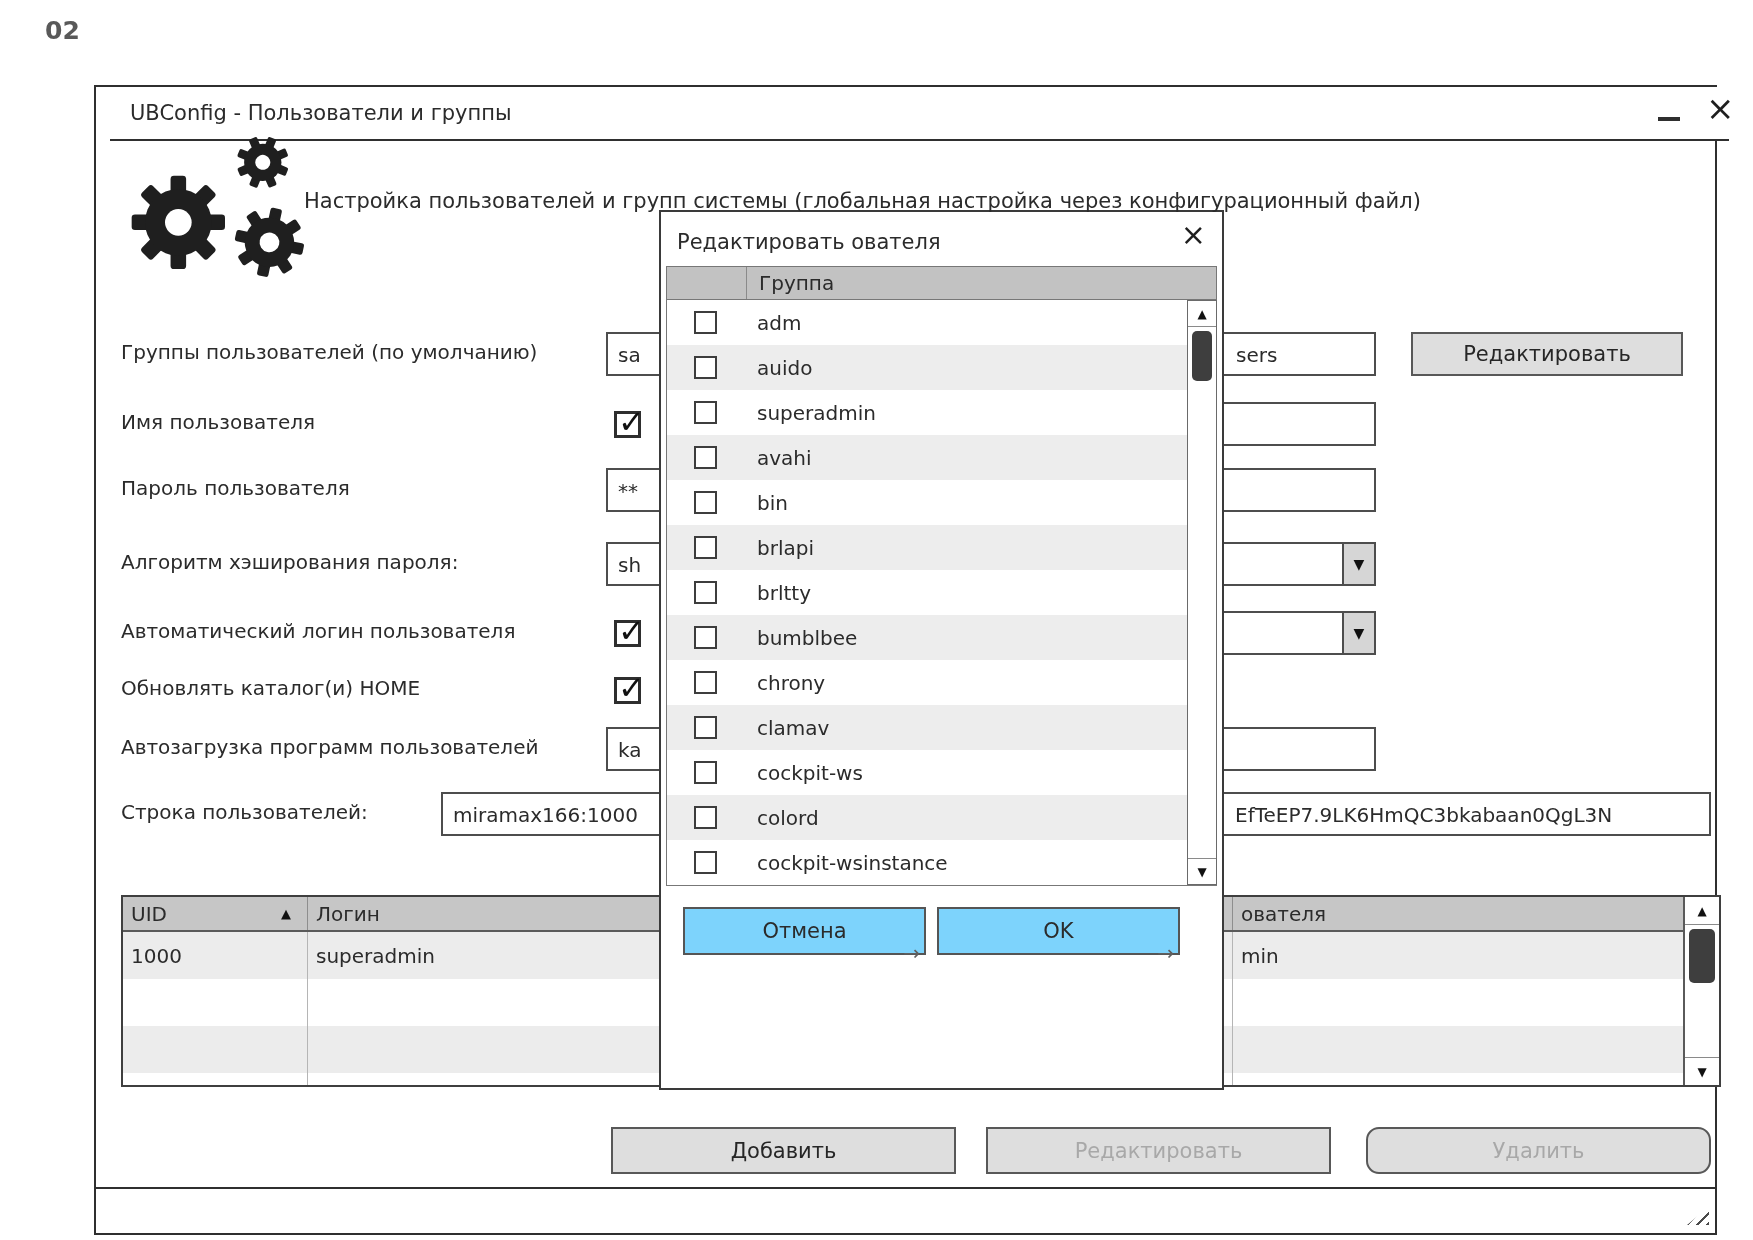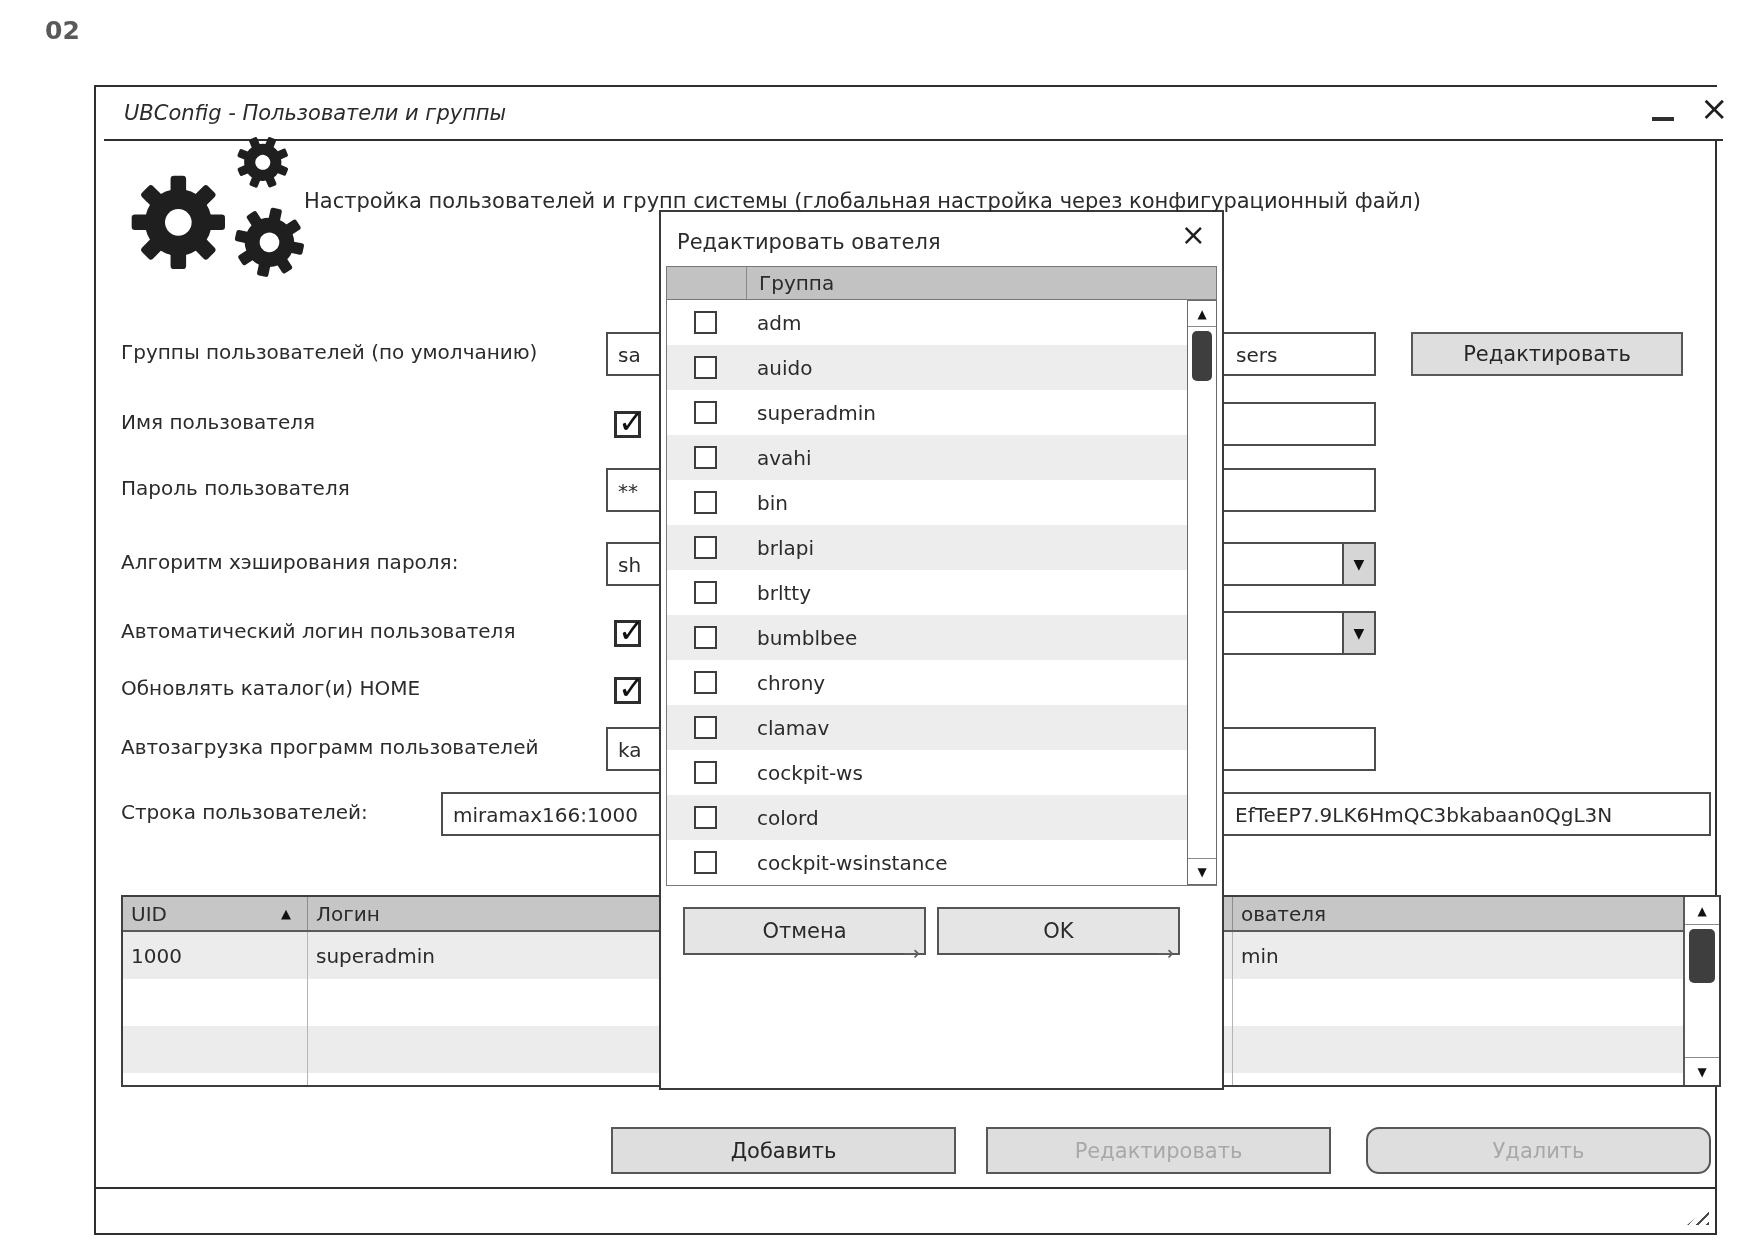--- a/index.html
+++ b/index.html
@@ -4,21 +4,21 @@
 <style>
   * { box-sizing: border-box; margin: 0; padding: 0; }
   html,body { background:#fff; }
   body { font-family:"DejaVu Sans","Liberation Sans",sans-serif; color:#2b2b2b; }
   .canvas { position:relative; width:1753px; height:1240px; background:#fff; overflow:hidden;margin-left:19px; }
   .canvas > *, .window > *, .titlebar > *, .dialog > * { position:absolute; }
 
   .page-label { left:26px; top:16px; font-size:25px; font-weight:bold; color:#595959; }
 
   .window { left:75px; top:85px; width:1623px; height:1150px; border:2px solid #2f2f2f; background:#fff; }
-  .titlebar { left:8px; top:0; width:100%; height:54px; border-bottom:2px solid #2f2f2f; background:#fff;font-style:italic; }
+  .titlebar { left:14px; top:0; width:100%; height:54px; border-bottom:2px solid #2f2f2f; background:#fff; }
   .win-title { left:20px; top:14px; font-size:21px; }
   .win-min { left:1548px; top:30px; width:22px; height:4px; background:#2f2f2f; cursor:pointer; }
   .win-close { left:1596px; top:4px; font-size:34px; color:#1e1e1e; cursor:pointer; line-height:1; }
 
   .description { left:208px; top:102px; font-size:21px; white-space:nowrap; z-index:60; }
 
   .flabel { left:25px; font-size:20px; white-space:nowrap; }
   .field { background:#fff; border:2px solid #4d4d4d; height:44px; }
   .frag { position:absolute; top:9px; font-size:20px; white-space:nowrap; }
   .combo-btn { position:absolute; right:0; top:0; width:32px; height:100%; background:#d6d6d6;
@@ -66,21 +66,21 @@
   .dlg-header { left:5px; top:54px; width:551px; height:34px; background:#c2c2c2; border:1px solid #777;
                 display:flex; align-items:center; font-size:20px; }
   .dlg-header .cbcol { width:80px; height:100%; border-right:1px solid #8a8a8a; }
   .dlg-header .gname { padding-left:12px; }
   .dlg-body { left:5px; top:88px; width:551px; border:1px solid #777; border-top:none; background:#fff; }
   .dlg-row { height:45px; display:flex; align-items:center; cursor:pointer; background:#fff; }
   .dlg-row:nth-of-type(even) { background:#ededed; }
   .dlg-cb { width:23px; height:23px; border:2px solid #3d3d3d; background:#fff; margin-left:27px; flex:none; cursor:pointer; }
   .dlg-row .gname { margin-left:40px; font-size:20px; }
   .dlg-sbar { left:526px; top:88px; width:30px; height:585px; }
-  .dlg-btn { top:695px; width:243px; height:48px; background:#e5e5e5; border:2px solid #555; display:flex;
+  .dlg-btn { top:695px; width:243px; height:48px; background:#7dd3fc; border:2px solid #555; display:flex;
              align-items:center; justify-content:center; font-size:21px; cursor:pointer; }
   .link-arrow { position:absolute; right:4px; bottom:-12px; font-size:20px; color:#5f5f5f; }
 </style>
 </head>
 <body>
 
 <div class="canvas">
 
   <div class="page-label">02</div>
 

